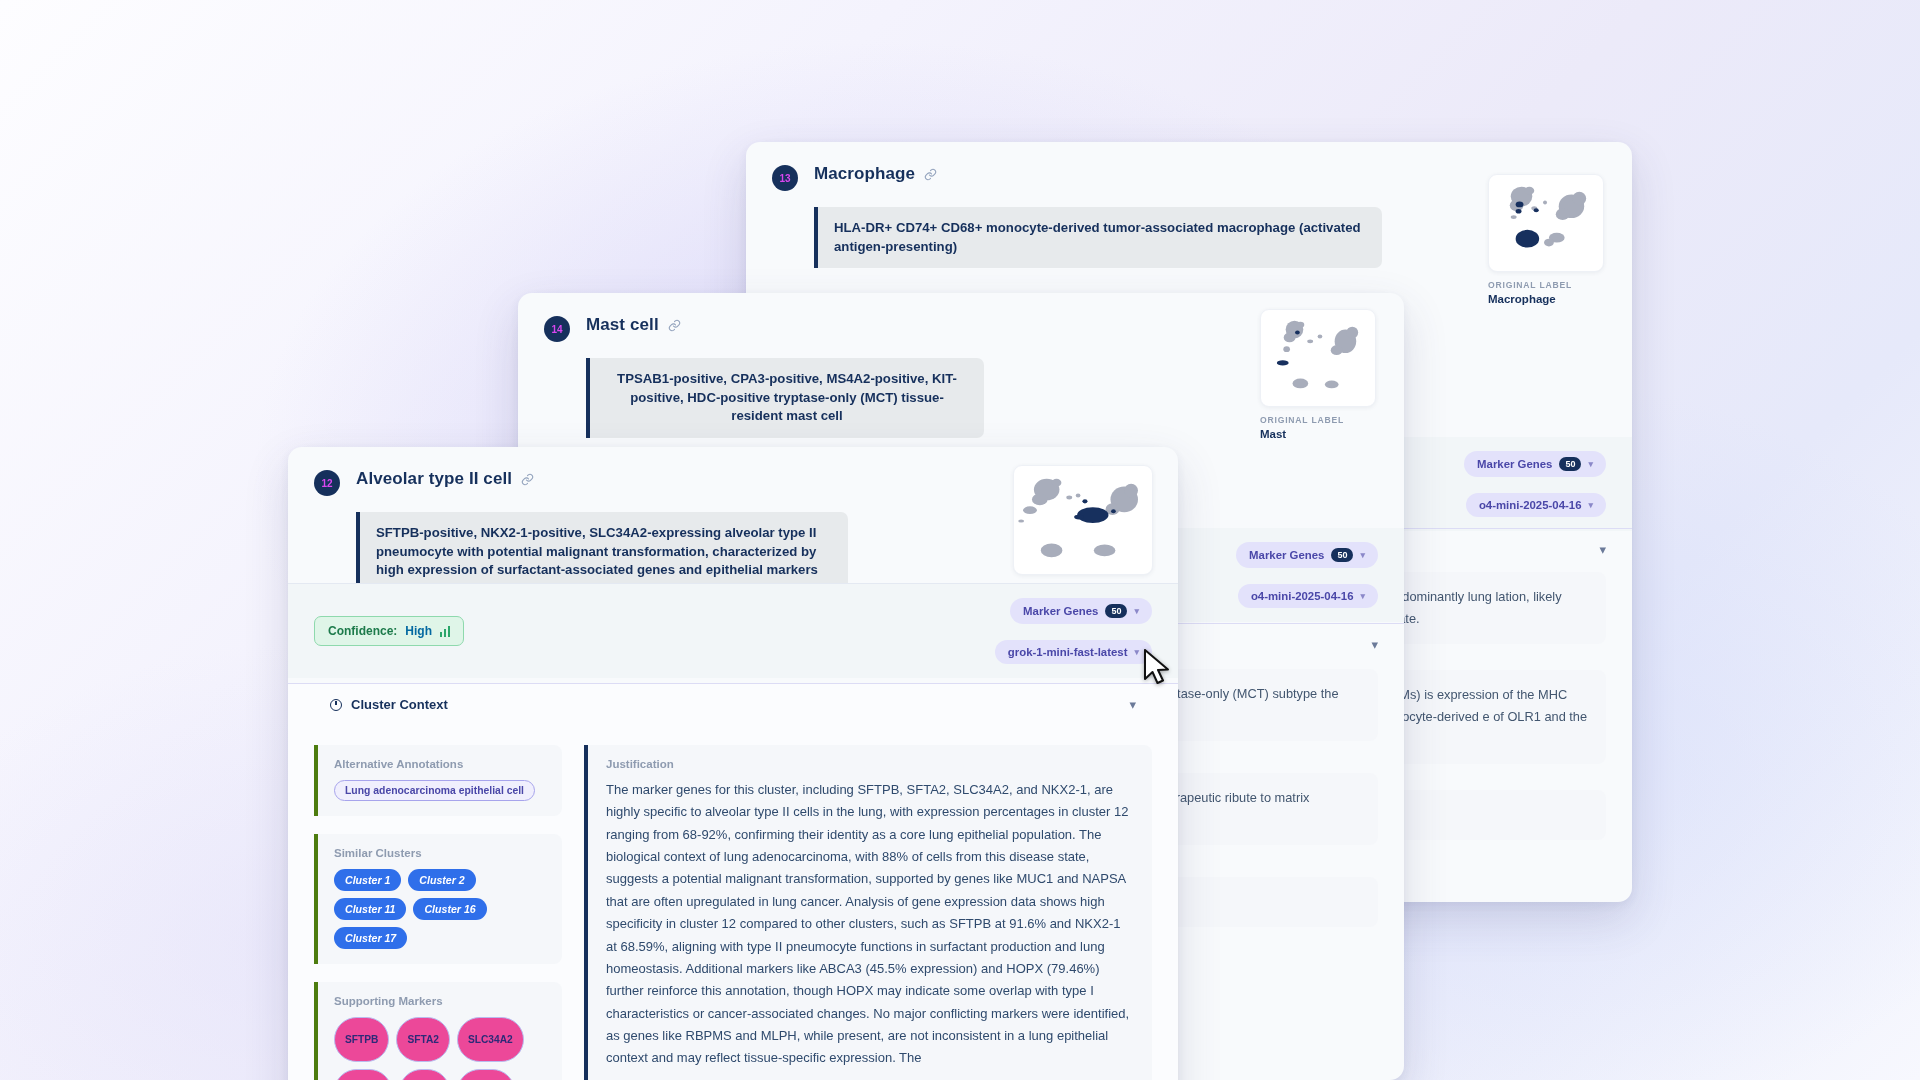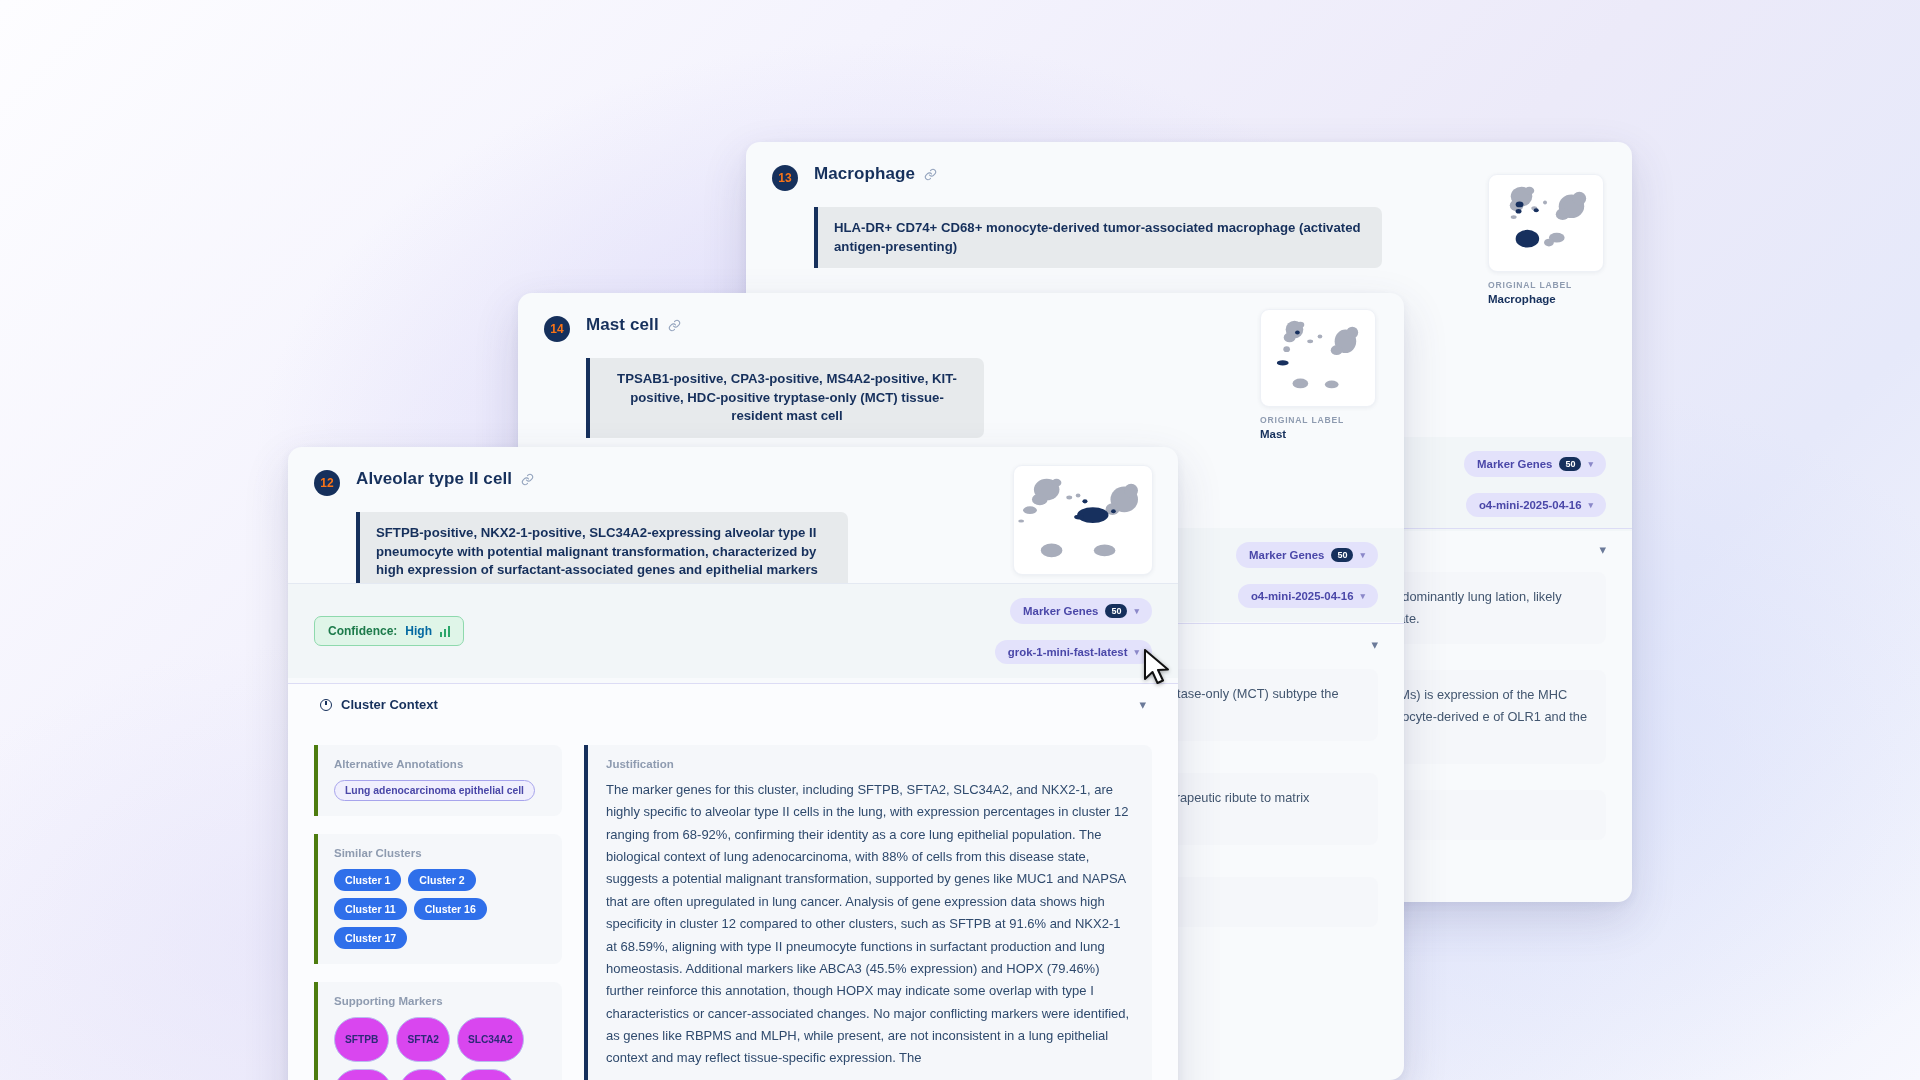--- a/index.html
+++ b/index.html
@@ -24,22 +24,22 @@
     position: absolute;
     background: #f8fafc;
     border-radius: 14px;
     box-shadow: 0 18px 45px rgba(60,64,110,.16), 0 3px 10px rgba(60,64,110,.07);
     overflow: hidden;
   }
 
   .card-head { display: flex; align-items: flex-start; padding: 22px 26px 0 26px; }
   .cluster-badge {
     width: 26px; height: 26px; border-radius: 50%;
-    background: #16305c; color: #f97316;
-    font-size: 12px; font-weight: 700;
+    background: #16305c; color: #d946ef;
+    font-size: 10px; font-weight: 700;
     display: flex; align-items: center; justify-content: center;
     flex: 0 0 auto; margin-top: 1px;
   }
   .title-row { display: flex; align-items: center; gap: 9px; margin-left: 16px; }
   .card-title { font-size: 17px; font-weight: 700; color: #16305c; letter-spacing: .1px; }
   .link-icon { color: #93a3bd; display: inline-flex; }
 
   .desc-box {
     margin: 16px 26px 0 68px;
     background: #e7eaec;
@@ -100,45 +100,45 @@
     border-top: 1px solid #e4e9f2;
     padding: 14px 26px;
     display: flex; align-items: center; justify-content: space-between;
     background: #f2f6f8;
   }
   .footer-right { display: flex; flex-direction: column; align-items: flex-end; gap: 16px; }
 
   
   .ctx-head {
     display: flex; align-items: center; justify-content: space-between;
-    padding: 13px 32px; border-top: 1px solid #dcdcf5; background: #fbfcfe;
+    padding: 13px 42px; border-top: 1px solid #dcdcf5; background: #fbfcfe;
   }
   .ctx-head-left { display: flex; align-items: center; gap: 9px; }
   .ctx-title { font-size: 13px; font-weight: 700; color: #16305c; }
   .clock { width: 12px; height: 12px; border: 1.4px solid #16305c; border-radius: 50%; position: relative; }
   .clock:after { content: ""; position: absolute; width: 1.2px; height: 4px; background: #16305c; left: 4.4px; top: 1.4px; }
 
   .ctx-body { display: flex; gap: 22px; padding: 20px 26px 26px 26px; background: #fbfcfe; }
   .ctx-left { width: 248px; flex: 0 0 248px; display: flex; flex-direction: column; gap: 18px; }
   .sub-card {
     background: #f5f7fa; border-left: 4px solid #4d7c0f;
     border-radius: 0 8px 8px 0; padding: 13px 16px 15px 16px;
   }
   .sub-title { font-size: 11.5px; color: #8e9bb0; font-weight: 600; margin-bottom: 10px; }
   .tag-row { display: flex; flex-wrap: wrap; gap: 7px; }
   .tag-outline {
     border: 1px solid #a7a4ec; color: #4a47a8; background: #f0effd;
     border-radius: 999px; padding: 4px 10px; font-size: 10.4px; font-weight: 600;
   }
   .tag-blue {
     background: #2f6fea; color: #fff; border-radius: 999px;
-    padding: 5px 11px; font-size: 10.6px; font-weight: 700;
+    padding: 5px 11px; font-size: 10.6px; font-weight: 700; font-style: italic;
   }
   .tag-marker {
-    background: #d946ef; color: #2d2a78; border: 1px solid #b9bbef;
+    background: #ec4899; color: #2d2a78; border: 1px solid #b9bbef;
     border-radius: 999px; padding: 16px 10px; font-size: 10.2px; font-weight: 700;
   }
 
   .just-card {
     flex: 1; background: #f5f7fa; border-left: 4px solid #16305c;
     border-radius: 0 8px 8px 0; padding: 13px 20px 16px 18px;
   }
   .just-title { font-size: 11.5px; color: #8e9bb0; font-weight: 600; margin-bottom: 9px; }
   .just-text { font-size: 13px; line-height: 1.72; color: #2f4a6d; }
 

